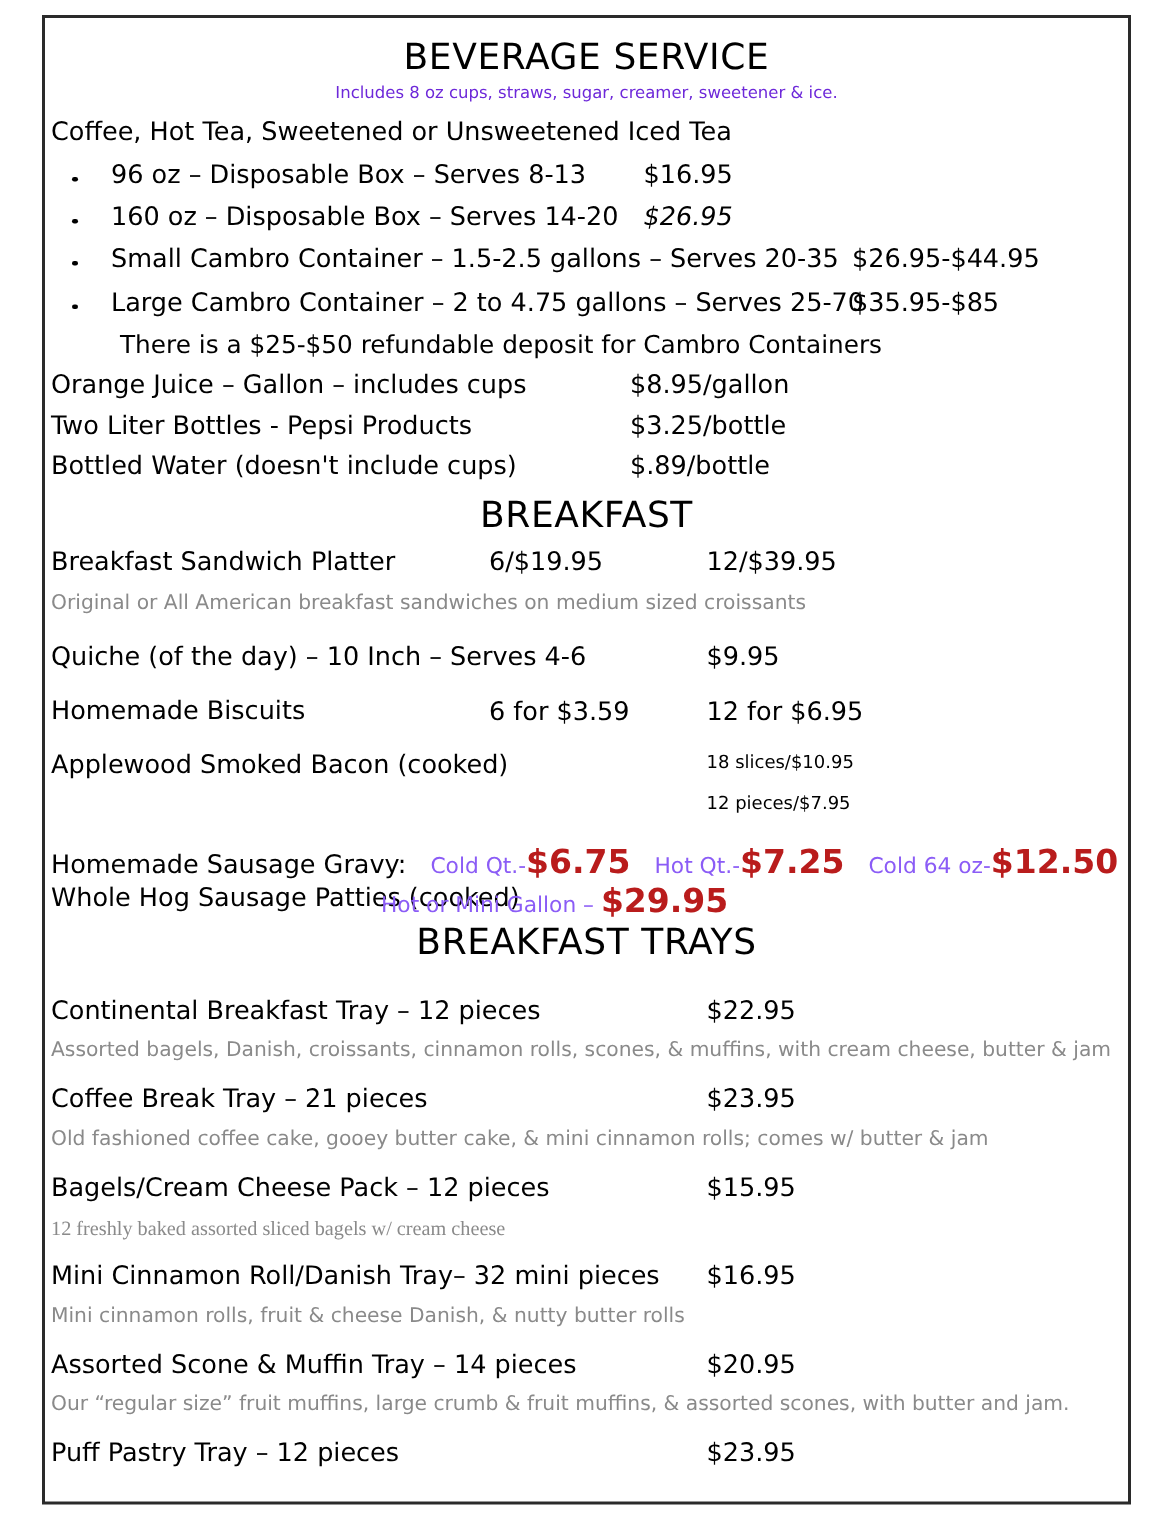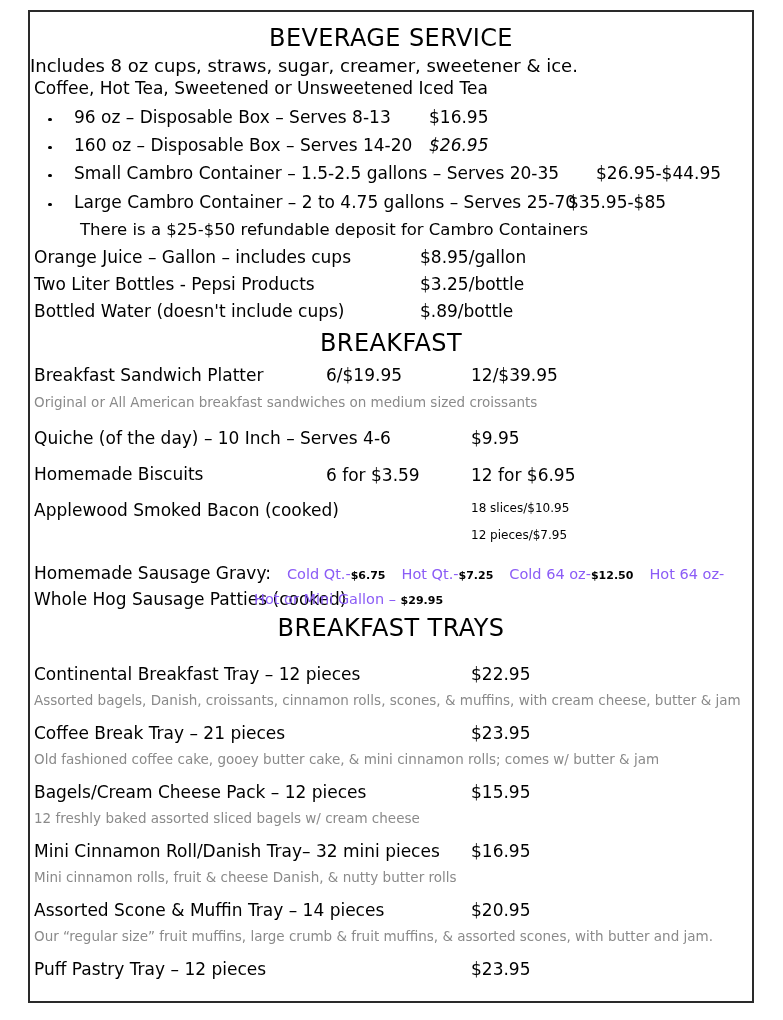--- a/index.html
+++ b/index.html
@@ -36,23 +36,23 @@
   
   .section-title {
     text-align: center;
     font-size: 24px;
     letter-spacing: 0.4px;
     font-weight: 400;
     line-height: 1.05;
     white-space: nowrap;
   }
   .subtitle {
-    text-align: left;
-    font-size: 18px;
-    color: #000000;
+    text-align: center;
+    font-size: 11px;
+    color: #6d28d9;
     line-height: 1.1;
   }
   .lead {
     font-size: 17px;
     line-height: 1.15;
     white-space: nowrap;
   }
   .item-name {
     font-size: 17px;
     line-height: 1.15;
@@ -103,23 +103,23 @@
   
   .gravy-line { position: absolute; white-space: nowrap; }
   .gravy-label {
     font-size: 17px;
   }
   .gravy-opt {
     font-size: 14.5px;
     color: #8b5cf6;
   }
   .gravy-price {
-    font-size: 11px;
+    font-size: 22px;
     font-weight: bold;
-    color: #000000;
+    color: #b91c1c;
   }
   .gravy-gap { display: inline-block; width: 16px; }
 </style>
 </head>
 <body>
 
 <div id="page">
   <div id="inner">
 
     <div class="abs section-title" style="left:0;top:14px;width:100%;">BEVERAGE SERVICE</div>
@@ -137,21 +137,21 @@
     <div class="bullet-row" style="left:18px;top:124px;">
       <span class="bullet-dot"></span>
       <span class="bullet-text item-name">160 oz – Disposable Box – Serves 14-20</span>
     </div>
     <div class="abs price" style="left:399px;top:124px;font-style:italic;">$26.95</div>
 
     <div class="bullet-row" style="left:18px;top:152px;">
       <span class="bullet-dot"></span>
       <span class="bullet-text item-name">Small Cambro Container – 1.5-2.5 gallons – Serves 20-35</span>
     </div>
-    <div class="abs price" style="left:538px;top:152px;margin-left:28px;">$26.95-$44.95</div>
+    <div class="abs price" style="left:538px;top:152px;">$26.95-$44.95</div>
 
     <div class="bullet-row" style="left:18px;top:181px;">
       <span class="bullet-dot"></span>
       <span class="bullet-text item-name">Large Cambro Container – 2 to 4.75 gallons – Serves 25-70</span>
     </div>
     <div class="abs price" style="left:538px;top:181px;">$35.95-$85</div>
 
     <div class="abs note" style="left:50px;top:209px;">There is a $25-$50 refundable deposit for Cambro Containers</div>
 
     <div class="abs item-name" style="left:4px;top:236px;">Orange Juice – Gallon – includes cups</div>
@@ -196,21 +196,21 @@
     <div class="abs item-name" style="left:4px;top:653px;">Continental Breakfast Tray – 12 pieces</div>
     <div class="abs price" style="left:441px;top:653px;">$22.95</div>
     <div class="abs desc" style="left:4px;top:681px;">Assorted bagels, Danish, croissants, cinnamon rolls, scones, &amp; muffins, with cream cheese, butter &amp; jam</div>
 
     <div class="abs item-name" style="left:4px;top:712px;">Coffee Break Tray – 21 pieces</div>
     <div class="abs price" style="left:441px;top:712px;">$23.95</div>
     <div class="abs desc" style="left:4px;top:740px;">Old fashioned coffee cake, gooey butter cake, &amp; mini cinnamon rolls; comes w/ butter &amp; jam</div>
 
     <div class="abs item-name" style="left:4px;top:771px;">Bagels/Cream Cheese Pack – 12 pieces</div>
     <div class="abs price" style="left:441px;top:771px;">$15.95</div>
-    <div class="abs desc" style="left:4px;top:799px;">12 freshly baked assorted sliced bagels w/ cream cheese</div>
+    <div class="abs desc" style="left:4px;top:799px;font-family:Liberation Serif, serif;">12 freshly baked assorted sliced bagels w/ cream cheese</div>
 
     <div class="abs item-name" style="left:4px;top:830px;">Mini Cinnamon Roll/Danish Tray– 32 mini pieces</div>
     <div class="abs price" style="left:441px;top:830px;">$16.95</div>
     <div class="abs desc" style="left:4px;top:858px;">Mini cinnamon rolls, fruit &amp; cheese Danish, &amp; nutty butter rolls</div>
 
     <div class="abs item-name" style="left:4px;top:889px;">Assorted Scone &amp; Muffin Tray – 14 pieces</div>
     <div class="abs price" style="left:441px;top:889px;">$20.95</div>
     <div class="abs desc" style="left:4px;top:917px;">Our “regular size” fruit muffins, large crumb &amp; fruit muffins, &amp; assorted scones, with butter and jam.</div>
 
     <div class="abs item-name" style="left:4px;top:948px;">Puff Pastry Tray – 12 pieces</div>

